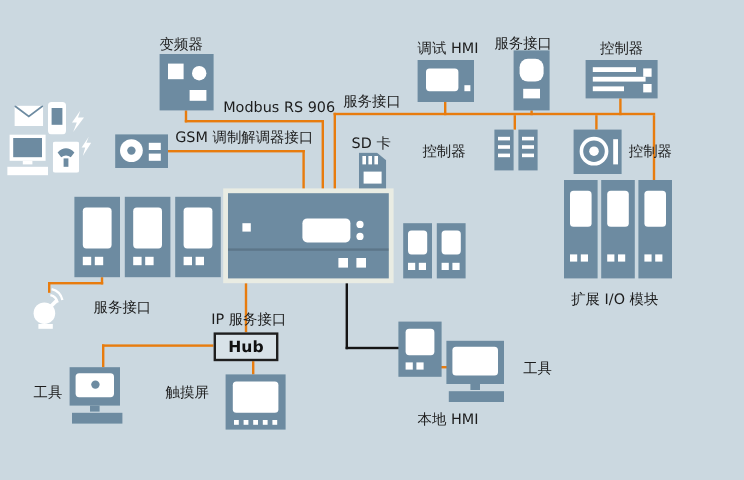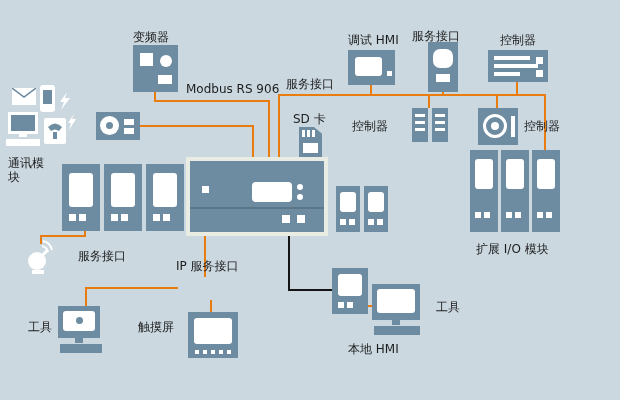--- a/index.html
+++ b/index.html
@@ -202,20 +202,23 @@
   </div>
 
   <svg class="icon" style="left:22px;top:240px" width="38" height="38">
     <circle cx="15" cy="21" r="9" fill="#ffffff"></circle>
     <rect x="20" y="8" width="3" height="12" transform="rotate(45 21 14)" fill="#ffffff"></rect>
     <path d="M26 12 a8 8 0 0 0 -6 -6" stroke="#ffffff" stroke-width="2" fill="none"></path>
     <path d="M30 10 a12 12 0 0 0 -9 -9" stroke="#ffffff" stroke-width="2" fill="none"></path>
     <rect x="10" y="30" width="12" height="4" fill="#ffffff"></rect>
   </svg>
 
+  <div class="hub">
+    <span>Hub</span>
+  </div>
 
   <div class="device" style="left:58px;top:306px;width:42px;height:32px">
     <div class="screen" style="left:5px;top:5px;width:32px;height:20px"></div>
     <div class="graydot" style="left:18px;top:11px;width:7px;height:7px"></div>
   </div>
   <div class="device" style="left:75px;top:338px;width:8px;height:5px"></div>
   <div class="device" style="left:60px;top:344px;width:42px;height:9px"></div>
 
   <div class="device" style="left:188px;top:312px;width:50px;height:46px">
     <div class="screen" style="left:6px;top:6px;width:38px;height:26px"></div>
@@ -233,28 +236,28 @@
   </div>
 
   <div class="device" style="left:372px;top:284px;width:48px;height:36px">
     <div class="screen" style="left:5px;top:5px;width:38px;height:24px"></div>
   </div>
   <div class="device" style="left:392px;top:320px;width:8px;height:5px"></div>
   <div class="device" style="left:374px;top:326px;width:46px;height:9px"></div>
 
   <div class="label" style="left:133px;top:30px">变频器</div>
   <div class="label" style="left:186px;top:82px">Modbus RS 906</div>
+  <div class="label" style="left:146px;top:107px">GSM 调制解调器接口</div>
   <div class="label" style="left:348px;top:33px">调试 HMI</div>
   <div class="label" style="left:412px;top:29px">服务接口</div>
   <div class="label" style="left:500px;top:33px">控制器</div>
   <div class="label" style="left:286px;top:77px">服务接口</div>
   <div class="label" style="left:293px;top:112px">SD 卡</div>
   <div class="label" style="left:352px;top:119px">控制器</div>
   <div class="label" style="left:524px;top:119px">控制器</div>
-  <div class="label wrap" style="left:8px;top:156px;width:38px">通讯模块</div>
   <div class="label" style="left:476px;top:242px">扩展 I/O 模块</div>
   <div class="label" style="left:78px;top:249px">服务接口</div>
   <div class="label" style="left:176px;top:259px">IP 服务接口</div>
   <div class="label" style="left:28px;top:320px">工具</div>
   <div class="label" style="left:138px;top:320px">触摸屏</div>
   <div class="label" style="left:348px;top:342px">本地 HMI</div>
   <div class="label" style="left:436px;top:300px">工具</div>
 
 </div>
 

